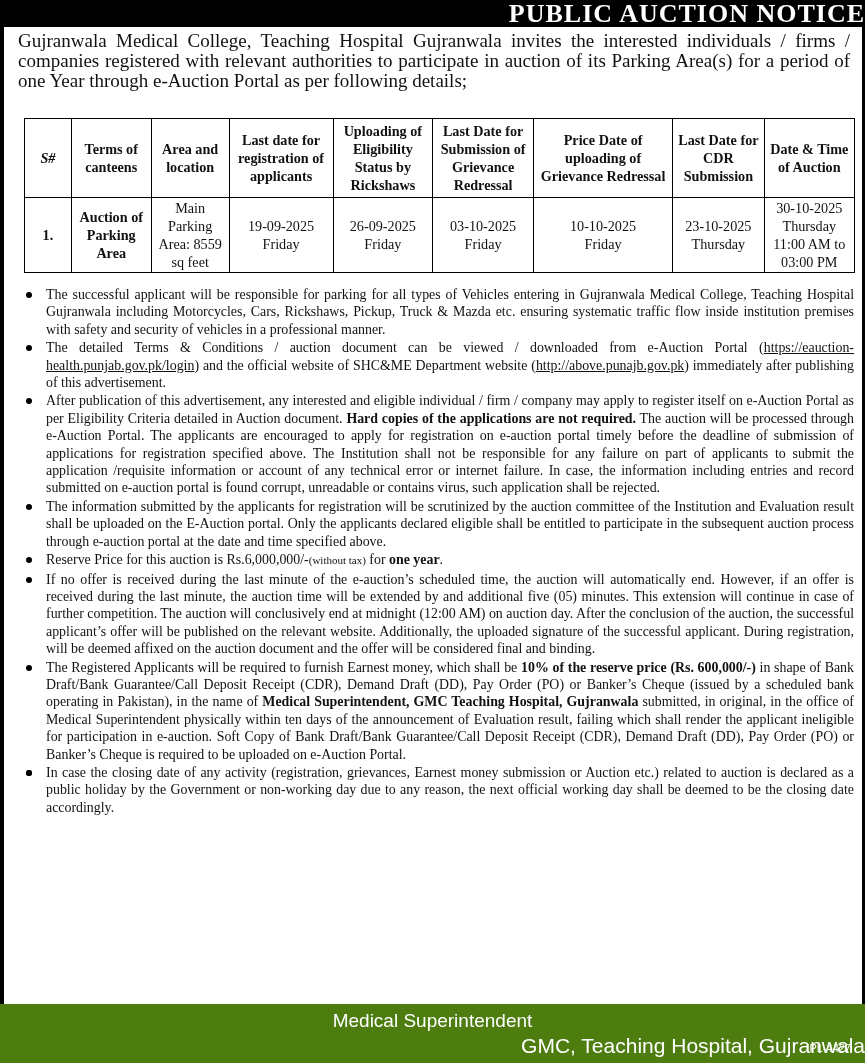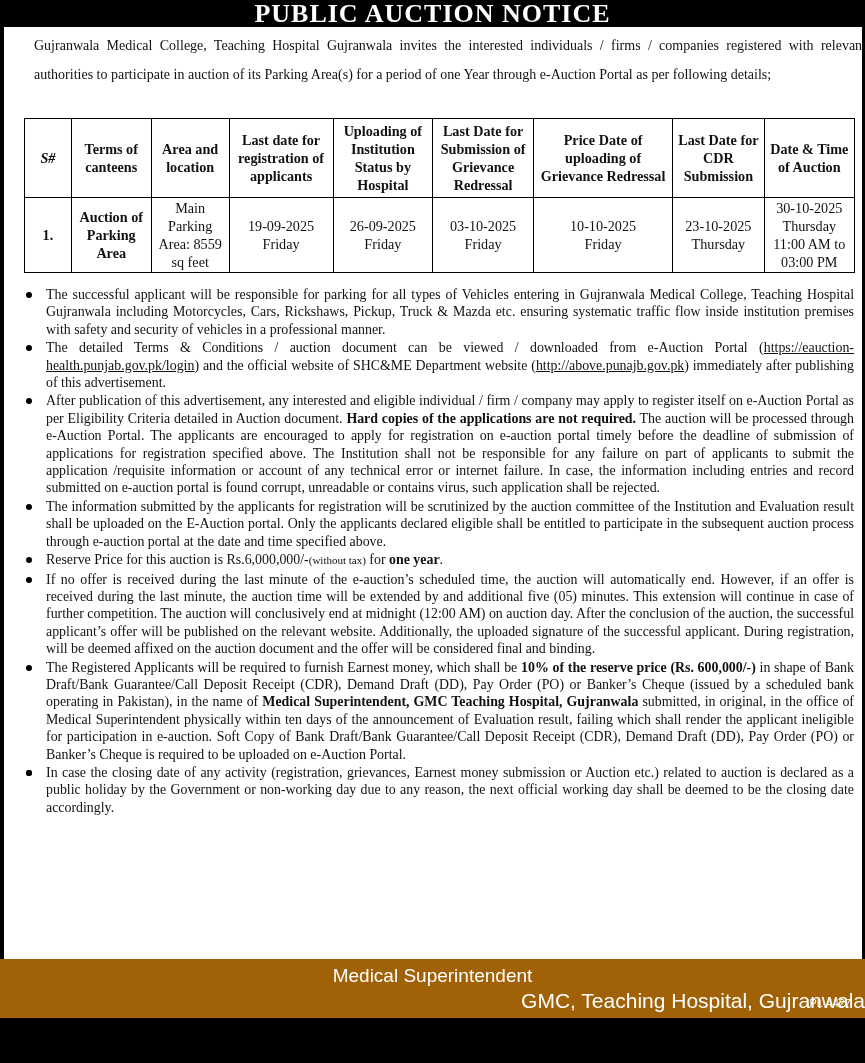--- a/index.html
+++ b/index.html
@@ -1,35 +1,35 @@
 <!DOCTYPE html>
 <html><head>
 <meta charset="utf-8">
 <style>
   html, body { margin: 0; padding: 0; background: #ffffff; }
   body { width: 865px; height: 1063px; position: relative; overflow: hidden; font-family: "Liberation Serif", serif; color: #111; }
   .frame { position: absolute; left: 0; top: 0; width: 865px; height: 1063px; background: #000; }
-  .header { position: absolute; left: 0; top: 0; width: 865px; height: 27px; background: #000; text-align: center; }
+  .header { position: absolute; left: 0; top: 0; width: 865px; height: 27px; background: #000; text-align: right; }
   .header-title { font-family: "Liberation Serif", serif; font-weight: bold; color: #fff; font-size: 26px; line-height: 27px; letter-spacing: 1px; }
   .body-area { position: absolute; left: 3px; top: 27px; width: 858px; height: 977px; background: #fff; border-left: 1px solid #000; border-right: 1px solid #000; }
-  .intro { position: absolute; left: 14px; top: 4px; width: 832px; font-size: 14px; line-height: 28px; text-align: justify; font-family: "Liberation Sans Narrow", "Liberation Sans", sans-serif; transform-origin: left top; margin-left: 16px; }
+  .intro { position: absolute; left: 14px; top: 4px; width: 832px; font-size: 19px; line-height: 20px; text-align: justify; font-family: "Liberation Sans Narrow", "Liberation Sans", sans-serif; transform-origin: left top; }
   .intro span { font-family: "Liberation Serif", serif; }
   table.sched { position: absolute; left: 20px; top: 91px; width: 831px; border-collapse: collapse; font-family: "Liberation Serif", serif; }
   table.sched th, table.sched td { border: 1.5px solid #000; text-align: center; vertical-align: middle; padding: 0 1px; font-size: 14.2px; line-height: 18px; }
   table.sched th { font-weight: bold; height: 78px; }
   table.sched td { height: 74px; }
   table.sched td.bold { font-weight: bold; }
   table.sched th.sno { font-style: italic; }
   .bullets { position: absolute; left: 14px; top: 259px; width: 836px; font-family: "Liberation Serif", serif; font-size: 13.9px; line-height: 17.4px; }
   .bullet { position: relative; padding-left: 28px; text-align: justify; margin-bottom: 1px; }
   .bullet .dot { position: absolute; left: 8px; top: 6px; width: 6px; height: 6px; background: #000; border-radius: 50%; }
   .bullet b { font-weight: bold; }
   .bullet .link { text-decoration: underline; }
   .bullet .small { font-size: 11px; }
-  .footer { position: absolute; left: 0; top: 959px; width: 865px; height: 59px; background: #a16207; color: #fff; font-family: "Liberation Sans", sans-serif; }
+  .footer { position: absolute; left: 0; top: 1004px; width: 865px; height: 59px; background: #4d7c0f; color: #fff; font-family: "Liberation Sans", sans-serif; }
   .footer-line1 { position: absolute; left: 0; width: 865px; top: 6px; text-align: center; font-size: 19px; line-height: 22px; }
   .footer-line2 { position: absolute; left: 0; width: 865px; top: 31px; text-align: right; font-size: 21px; line-height: 22px; }
   .footer-ref { position: absolute; right: 14px; top: 35px; font-size: 11px; line-height: 18px; }
 </style>
 </head>
 <body>
 
 <div class="frame"></div>
 
 <div class="header">
@@ -50,21 +50,21 @@
         <col style="width:134px">
         <col style="width:88px">
         <col style="width:87px">
     </colgroup>
     <thead>
       <tr>
         <th class="sno">S#</th>
         <th>Terms of canteens</th>
         <th>Area and location</th>
         <th>Last date for registration of applicants</th>
-        <th>Uploading of Institution Status by Hospital</th>
+        <th>Uploading of Eligibility Status by Rickshaws</th>
         <th>Last Date for Submission of Grievance Redressal</th>
         <th>Price Date of uploading of Grievance Redressal</th>
         <th>Last Date for CDR Submission</th>
         <th>Date &amp; Time of Auction</th>
       </tr>
     </thead>
     <tbody>
       <tr>
         <td class="bold">1.</td>
         <td class="bold">Auction of Parking Area</td>

